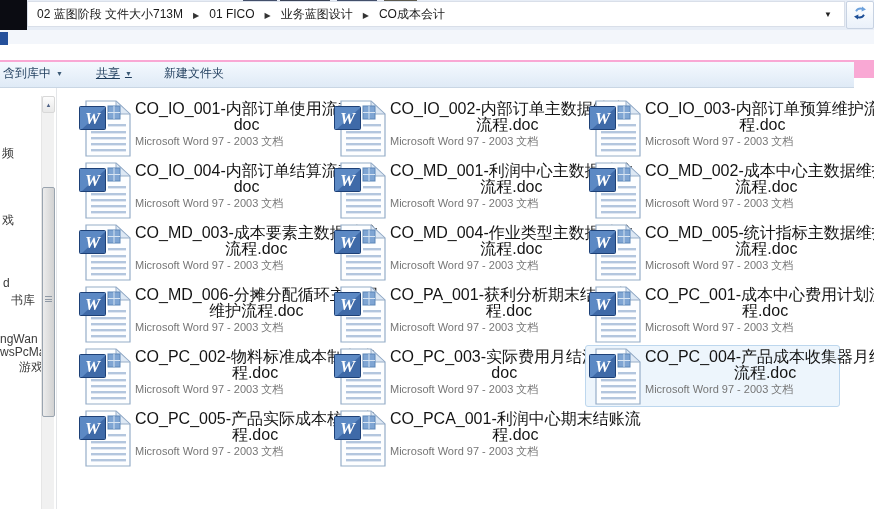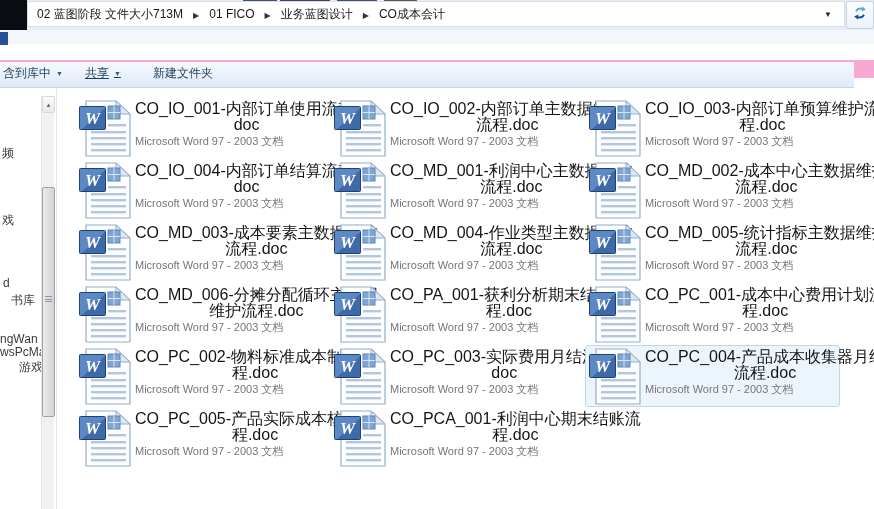--- a/index.html
+++ b/index.html
@@ -35,21 +35,21 @@
   .menu-item { margin-right:13px; padding:1px 3px; cursor:default; }
   
   .toolbar {
     position:absolute; left:0; top:62px; width:854px; height:26px;
     background:linear-gradient(#f4f9fe,#dfeaf6); border-bottom:1px solid #c9d6e4;
     display:flex; align-items:flex-start; font-size:12px; color:#1e3c5c;
   }
   .tool-item { display:flex; align-items:center; gap:5px; padding:3px 5px; cursor:default; }
   .tool-item .dd { font-size:7px; color:#3c5a76; }
   #tool-0 { margin-left:-2px; }
-  #tool-1 { margin-left:12px;text-decoration:underline; }
+  #tool-1 { margin-left:23px;text-decoration:underline; }
   #tool-2 { margin-left:22px; }
   
   .main { position:absolute; left:0; top:88px; width:874px; height:421px; background:#fff; }
   .sidebar { position:absolute; left:0; top:0; width:57px; height:421px; background:#fff; border-right:1px solid #e4e6e9; }
   .side-frag { position:absolute; font-size:12px; color:#3a3a3a; white-space:pre; cursor:default; }
   
   .sscroll { position:absolute; left:41px; top:8px; width:13px; height:413px; background:#f1f1f1; border-left:1px solid #e6e6e6; }
   .sscroll-up {
     position:absolute; left:0; top:0; width:13px; height:17px;
     background:linear-gradient(#fdfdfd,#e8e8e8); border:1px solid #d8d8d8; border-radius:2px;

